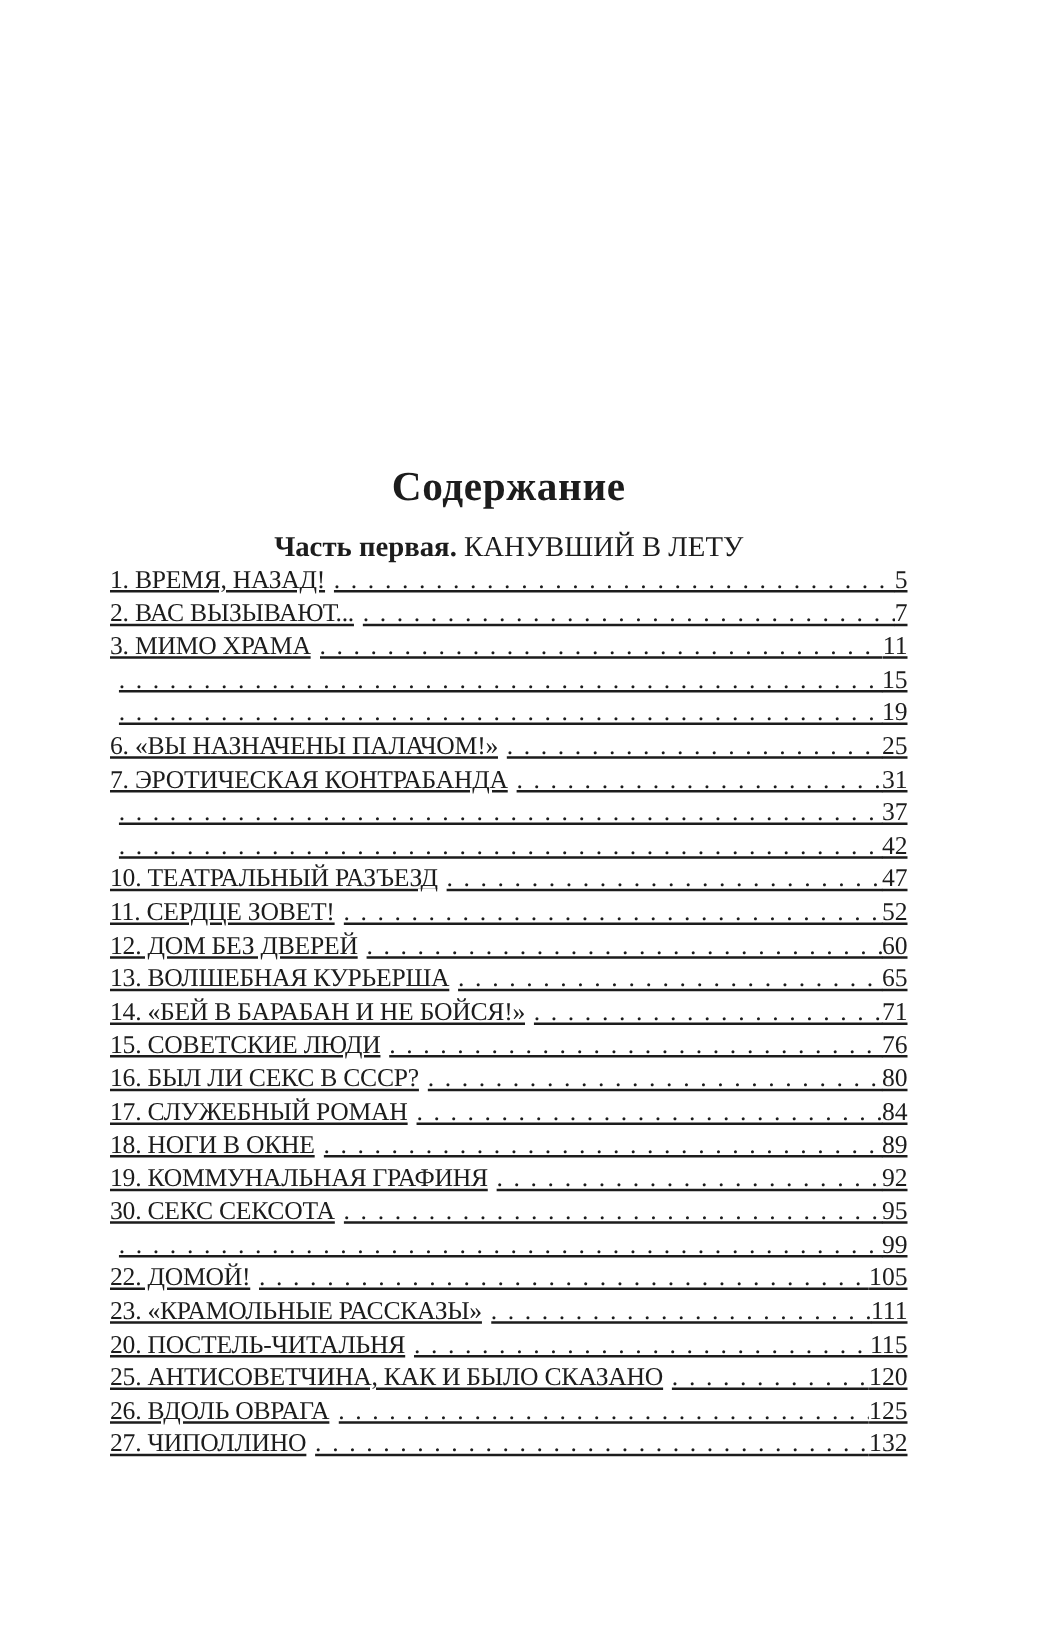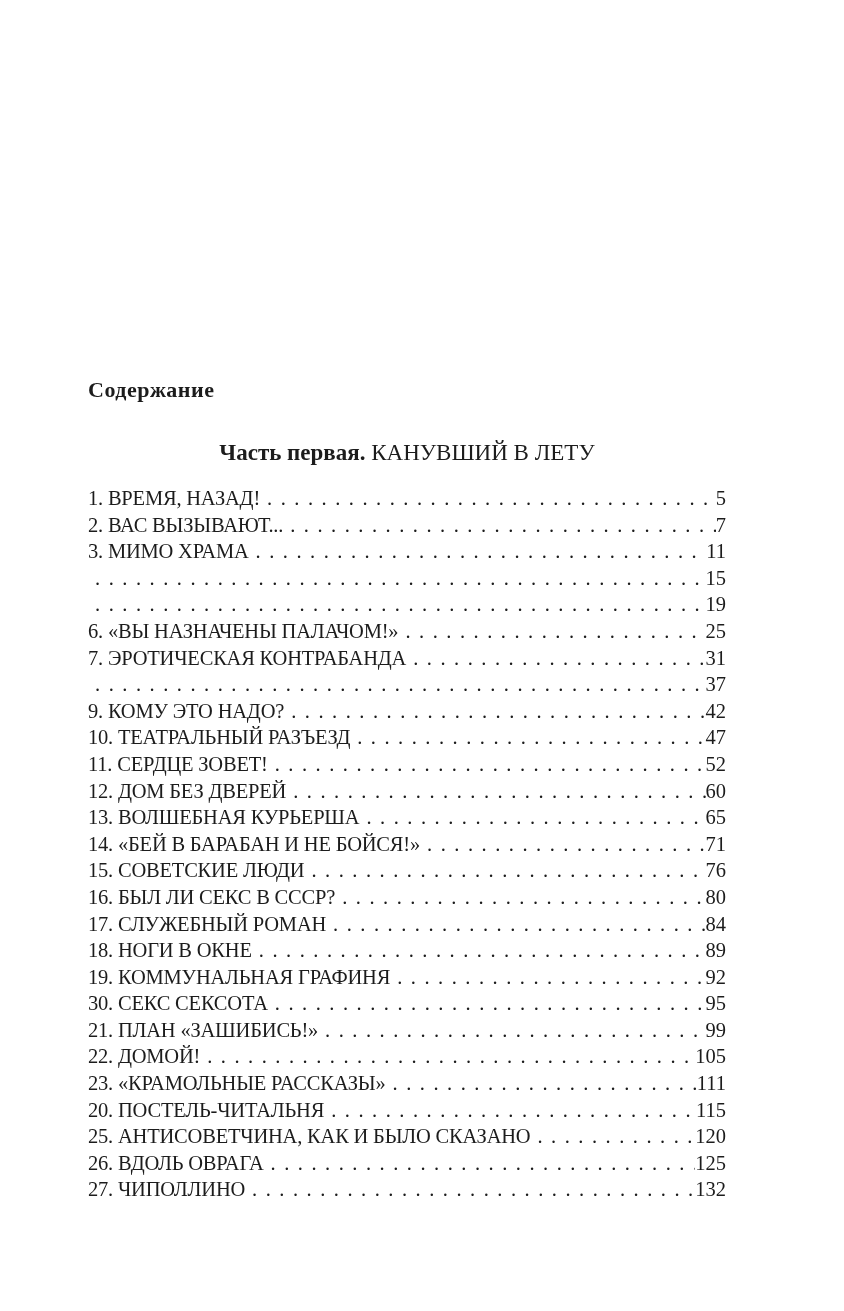--- a/index.html
+++ b/index.html
@@ -14,35 +14,36 @@
   }
   .page {
     position: absolute;
     left: 88px;
     top: 0;
     width: 638px;
     height: 100%;
   }
   .toc-title {
     margin-top: 372px;
-    font-size: 22px;
+    text-align: center;
+    font-size: 33px;
     font-weight: bold;
     line-height: 36px;
     letter-spacing: 0.5px;
   }
   .toc-subtitle {
-    margin-top: 31px;
+    margin-top: 16px;
     text-align: center;
     font-size: 23px;
     line-height: 27px;
     white-space: nowrap;
   }
   .toc-subtitle .part-label { font-weight: bold; }
   .toc-list {
-    margin-top: 19px;
+    text-decoration: underline;
   }
   .toc-row {
     display: flex;
     align-items: baseline;
     font-size: 20.5px;
     line-height: 26.6px;
     white-space: nowrap;
   }
   .toc-entry-title {
     flex: 0 0 auto;
@@ -111,21 +112,20 @@
     <span class="dot-leader">........................................................................................................................</span>
     <span class="toc-entry-page">31</span>
   </div>
 
   <div class="toc-row">
     <span class="dot-leader">........................................................................................................................</span>
     <span class="toc-entry-page">37</span>
   </div>
 
   <div class="toc-row">
-    <span class="toc-entry-title">9. КОМУ ЭТО НАДО?</span>
     <span class="dot-leader">........................................................................................................................</span>
     <span class="toc-entry-page">42</span>
   </div>
 
   <div class="toc-row">
     <span class="toc-entry-title">10. ТЕАТРАЛЬНЫЙ РАЗЪЕЗД</span>
     <span class="dot-leader">........................................................................................................................</span>
     <span class="toc-entry-page">47</span>
   </div>
 
@@ -183,21 +183,20 @@
     <span class="toc-entry-page">92</span>
   </div>
 
   <div class="toc-row">
     <span class="toc-entry-title">30. СЕКС СЕКСОТА</span>
     <span class="dot-leader">........................................................................................................................</span>
     <span class="toc-entry-page">95</span>
   </div>
 
   <div class="toc-row">
-    <span class="toc-entry-title">21. ПЛАН «ЗАШИБИСЬ!»</span>
     <span class="dot-leader">........................................................................................................................</span>
     <span class="toc-entry-page">99</span>
   </div>
 
   <div class="toc-row">
     <span class="toc-entry-title">22. ДОМОЙ!</span>
     <span class="dot-leader">........................................................................................................................</span>
     <span class="toc-entry-page">105</span>
   </div>
 

